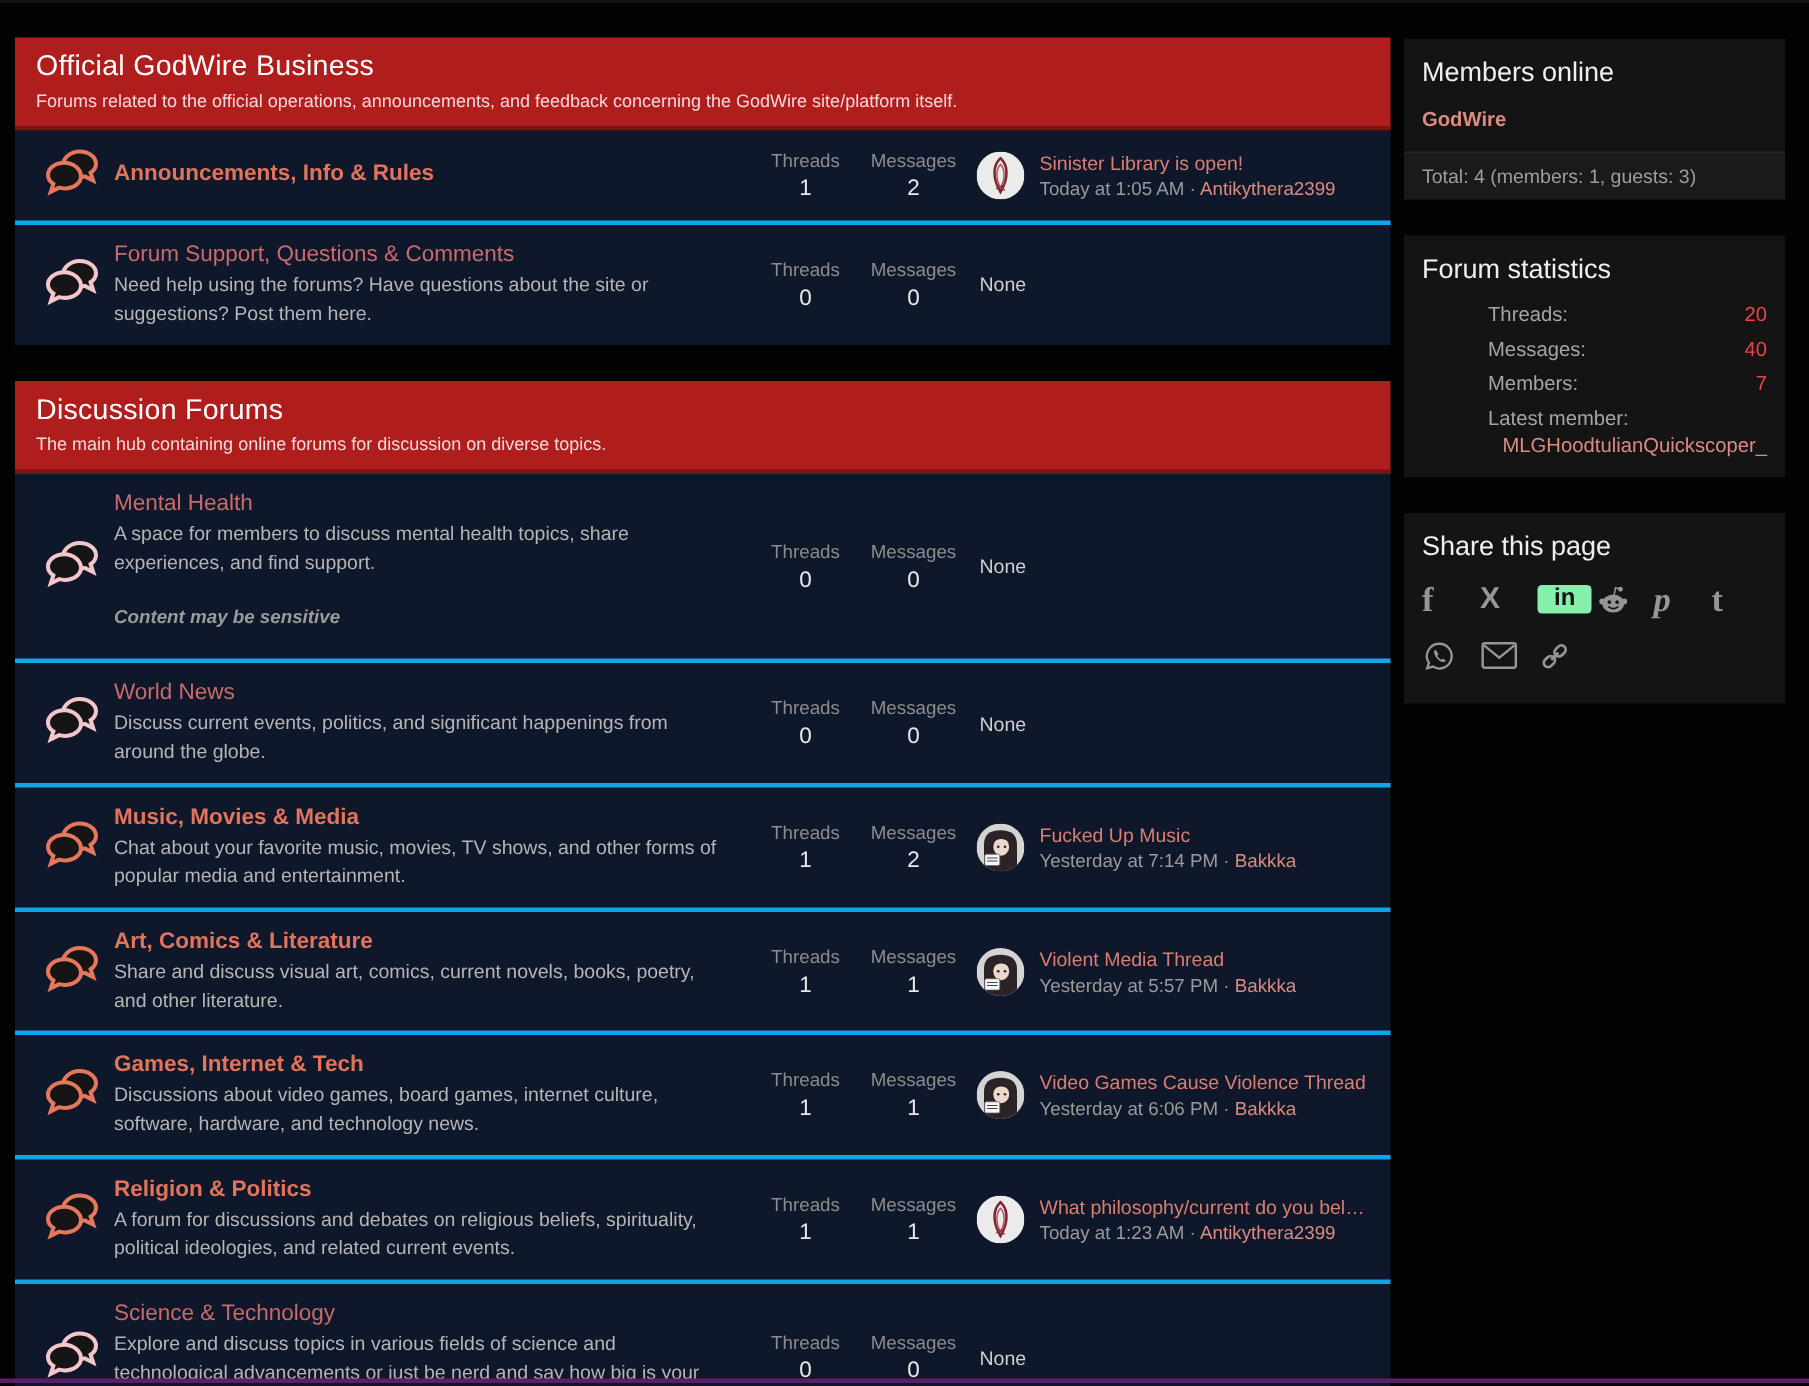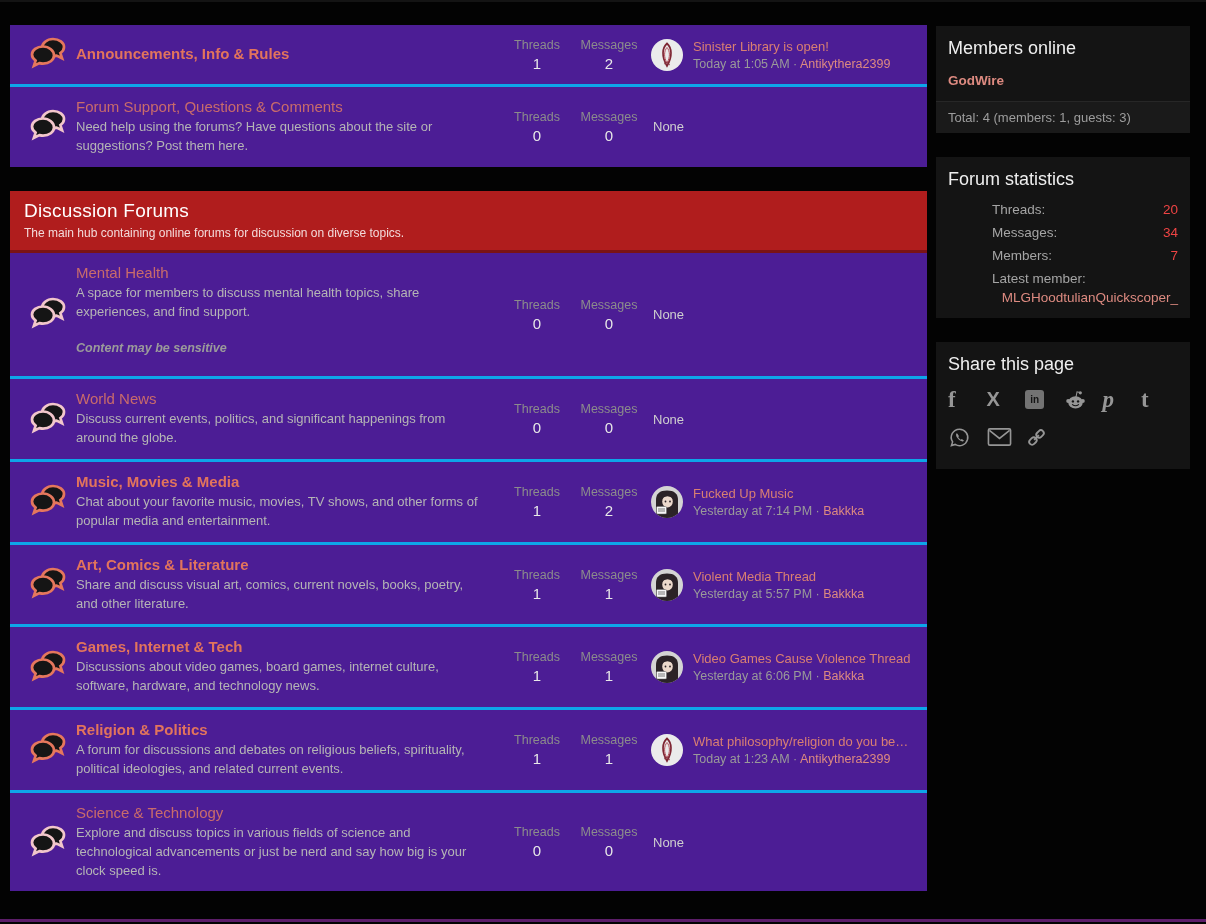--- a/index.html
+++ b/index.html
@@ -19,21 +19,21 @@
 
   
   .category { margin-bottom:24px; }
   .cat-header {
     background:#b01d1d;
     border-bottom:3px solid #7a1315;
     padding:9px 14px 10px 14px;
   }
   .cat-title { color:#ffffff; font-size:19px; font-weight:400; letter-spacing:.2px; }
   .cat-subtitle { color:#f3dada; font-size:12px; margin-top:4px; }
-  .cat-body { background:#4c1d95; }
+  .cat-body { background:#0f172a; }
 
   .forum-row { display:flex; align-items:center; padding:11px 10px; }
   .forum-row + .forum-row { border-top:3px solid #0ea5e9; }
   .icon-cell { width:56px; flex:0 0 56px; display:flex; justify-content:center; align-items:center; }
   .node-icon { display:block; }
   .node-icon.unread { color:#e5775d; }
   .node-icon.read { color:#f2c6cb; }
 
   .main-cell { flex:1 1 auto; min-width:0; padding-right:14px; align-self:center; }
   .forum-title { font-size:15px; text-decoration:none; display:inline-block; margin-bottom:3px; }
@@ -71,30 +71,34 @@
   .stats-latest-value { text-align:right; margin-top:2px; }
   .stats-latest-value a { color:#dd8a80; font-size:13.5px; text-decoration:none; }
 
   .share-grid { display:flex; flex-wrap:wrap; width:232px; row-gap:14px; margin-top:10px; padding-bottom:8px; }
   .share-icon {
     width:38.6px; height:24px; display:flex; align-items:center; color:#969696;
     cursor:pointer; user-select:none;
   }
   .glyph-serif { font-family:"Liberation Serif", serif; font-weight:bold; font-size:23px; line-height:1; }
   .glyph-sans { font-weight:bold; font-size:19px; line-height:1; }
-  .li-badge { width:19px; height:19px; background:#737373; border-radius:3px; color:#141414;
-    font-size:10px; font-weight:bold; display:flex; align-items:center; justify-content:center; }
+  .li-badge { width:36px; height:19px; background:#86efac; border-radius:3px; color:#141414;
+    font-size:16px; font-weight:bold; display:flex; align-items:center; justify-content:center; }
 </style>
 </head>
 <body>
 
 <div class="top-hairline"></div>
 
 <div class="forum-main">
     <section class="category">
+      <div class="cat-header">
+        <h2 class="cat-title">Official GodWire Business</h2>
+        <p class="cat-subtitle">Forums related to the official operations, announcements, and feedback concerning the GodWire site/platform itself.</p>
+      </div>
       <div class="cat-body">
         <div class="forum-row">
           <div class="icon-cell">
             <span class="node-icon unread"><svg class="node-icon-svg" width="38" height="33" viewBox="0 0 38 33">
                 <path d="M24 3c6.2 0 11 3.6 11 8.1 0 2.4-1.4 4.5-3.6 6l1.7 5.2-5.5-2.7c-1.1.3-2.3.5-3.6.5-6.2 0-11-3.6-11-8.1S17.8 3 24 3z" fill="#151515" stroke="currentColor" stroke-width="2.7"></path>
                 <path d="M14 10.5c-6.2 0-11 3.6-11 8.1 0 2.4 1.4 4.5 3.6 6L4.9 29.8l5.5-2.7c1.1.3 2.3.5 3.6.5 6.2 0 11-3.6 11-8.1s-4.8-9-11-9z" fill="#151515" stroke="currentColor" stroke-width="2.7"></path>
               </svg></span>
           </div>
           <div class="main-cell"><a class="forum-title unread" href="#">Announcements, Info &amp; Rules</a></div>
           <div class="stat-cell">
@@ -302,21 +306,21 @@
             <div class="stat-value">1</div>
           </div>
           <div class="latest-cell">
             <div class="avatar"><svg width="32" height="32" viewBox="0 0 32 32">
                 <rect width="32" height="32" fill="#ebebeb"></rect>
                 <path d="M16 4.5c4.8 4.2 5.8 13 0 22.5-5.8-9.5-4.8-18.3 0-22.5z" fill="none" stroke="#7e2633" stroke-width="1.7"></path>
                 <path d="M16 8.5c2.9 3.2 3.5 9.5 0 15.5-3.5-6-2.9-12.3 0-15.5z" fill="none" stroke="#b6525e" stroke-width="1"></path>
                 <path d="M13 25l6-3M13 22l6 4" stroke="#8a3340" stroke-width=".8"></path>
               </svg></div>
             <div class="latest-info">
-              <a class="latest-title" href="#">What philosophy/religion do you beli…</a>
+              <a class="latest-title" href="#">What philosophy/current do you beli…</a>
               <div class="latest-meta"><span>Today at 1:23 AM</span> · <a href="#">Antikythera2399</a></div>
             </div>
           </div>
         </div>
         <div class="forum-row">
           <div class="icon-cell">
             <span class="node-icon read"><svg class="node-icon-svg" width="38" height="33" viewBox="0 0 38 33">
                 <path d="M24 3c6.2 0 11 3.6 11 8.1 0 2.4-1.4 4.5-3.6 6l1.7 5.2-5.5-2.7c-1.1.3-2.3.5-3.6.5-6.2 0-11-3.6-11-8.1S17.8 3 24 3z" fill="#151515" stroke="currentColor" stroke-width="2.7"></path>
                 <path d="M14 10.5c-6.2 0-11 3.6-11 8.1 0 2.4 1.4 4.5 3.6 6L4.9 29.8l5.5-2.7c1.1.3 2.3.5 3.6.5 6.2 0 11-3.6 11-8.1s-4.8-9-11-9z" fill="#151515" stroke="currentColor" stroke-width="2.7"></path>
               </svg></span>
@@ -352,21 +356,21 @@
       <h3 class="side-block-title">Forum statistics</h3>
     </div>
     <div class="side-block-body">
       <div>
           <div class="stats-row">
             <span class="lbl">Threads:</span>
             <span class="val">20</span>
           </div>
           <div class="stats-row">
             <span class="lbl">Messages:</span>
-            <span class="val">34</span>
+            <span class="val">40</span>
           </div>
           <div class="stats-row">
             <span class="lbl">Members:</span>
             <span class="val">7</span>
           </div>
         </div>
       <div class="stats-row" style="margin-bottom:0;">
         <span class="lbl">Latest member:</span>
       </div>
       <div class="stats-latest-value">

